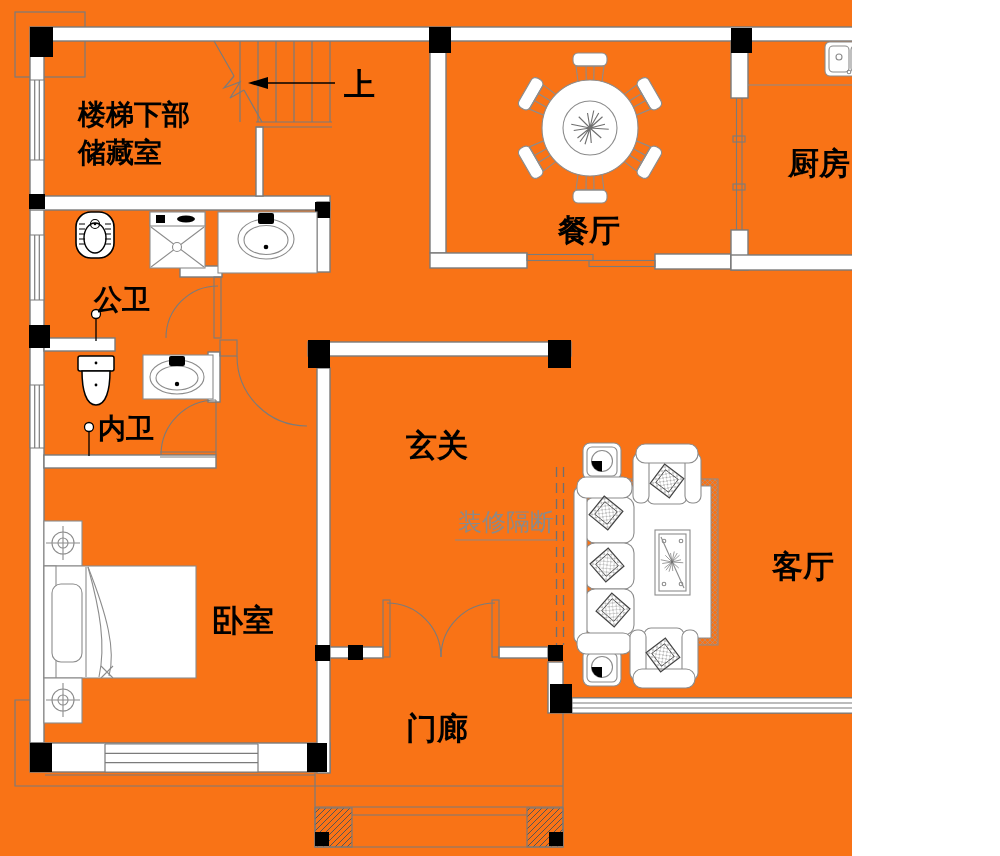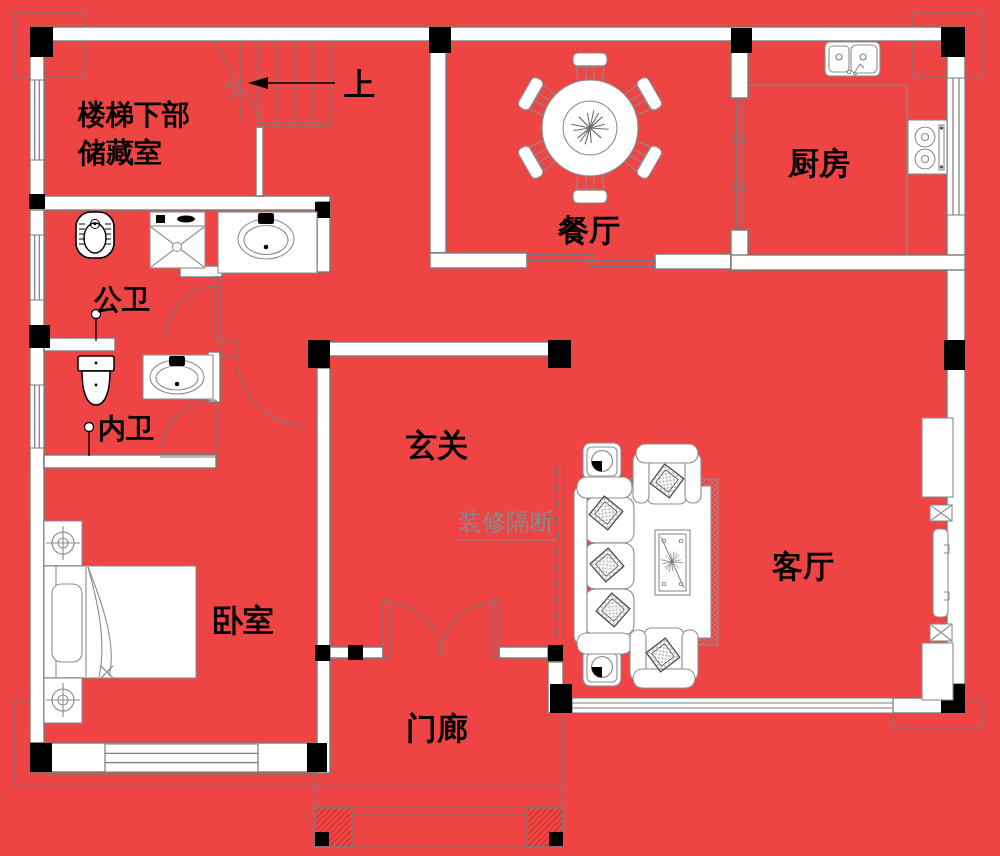--- a/index.html
+++ b/index.html
@@ -1,16 +1,16 @@
 <!DOCTYPE html>
 <html><head>
 <meta charset="utf-8">
 <style>
   html,body{margin:0;padding:0;background:#fff;}
-  #plan-wrap{position:relative;width:1000px;height:856px;background:#ef4444;overflow:hidden;
+  #plan-wrap{position:relative;width:852px;height:856px;background:#f97316;overflow:hidden;
              font-family:"Liberation Sans",sans-serif;}
   svg{display:block;}
   .lbl{font-family:"Liberation Sans",sans-serif;font-weight:bold;fill:#000;}
   .lbl-28{font-size:28px;}
   .lbl-31{font-size:31px;}
   .lbl-sub{font-family:"Liberation Sans",sans-serif;font-weight:normal;font-size:24px;fill:#8a8a8a;}
   .wall{fill:#ffffff;stroke:#7b7b7b;stroke-width:1.4;}
   .thin{stroke:#7b7b7b;stroke-width:1.2;fill:none;}
   .furn{stroke:#8c8c8c;stroke-width:1.1;fill:#ffffff;}
   .furnl{stroke:#8c8c8c;stroke-width:1.1;fill:none;}

